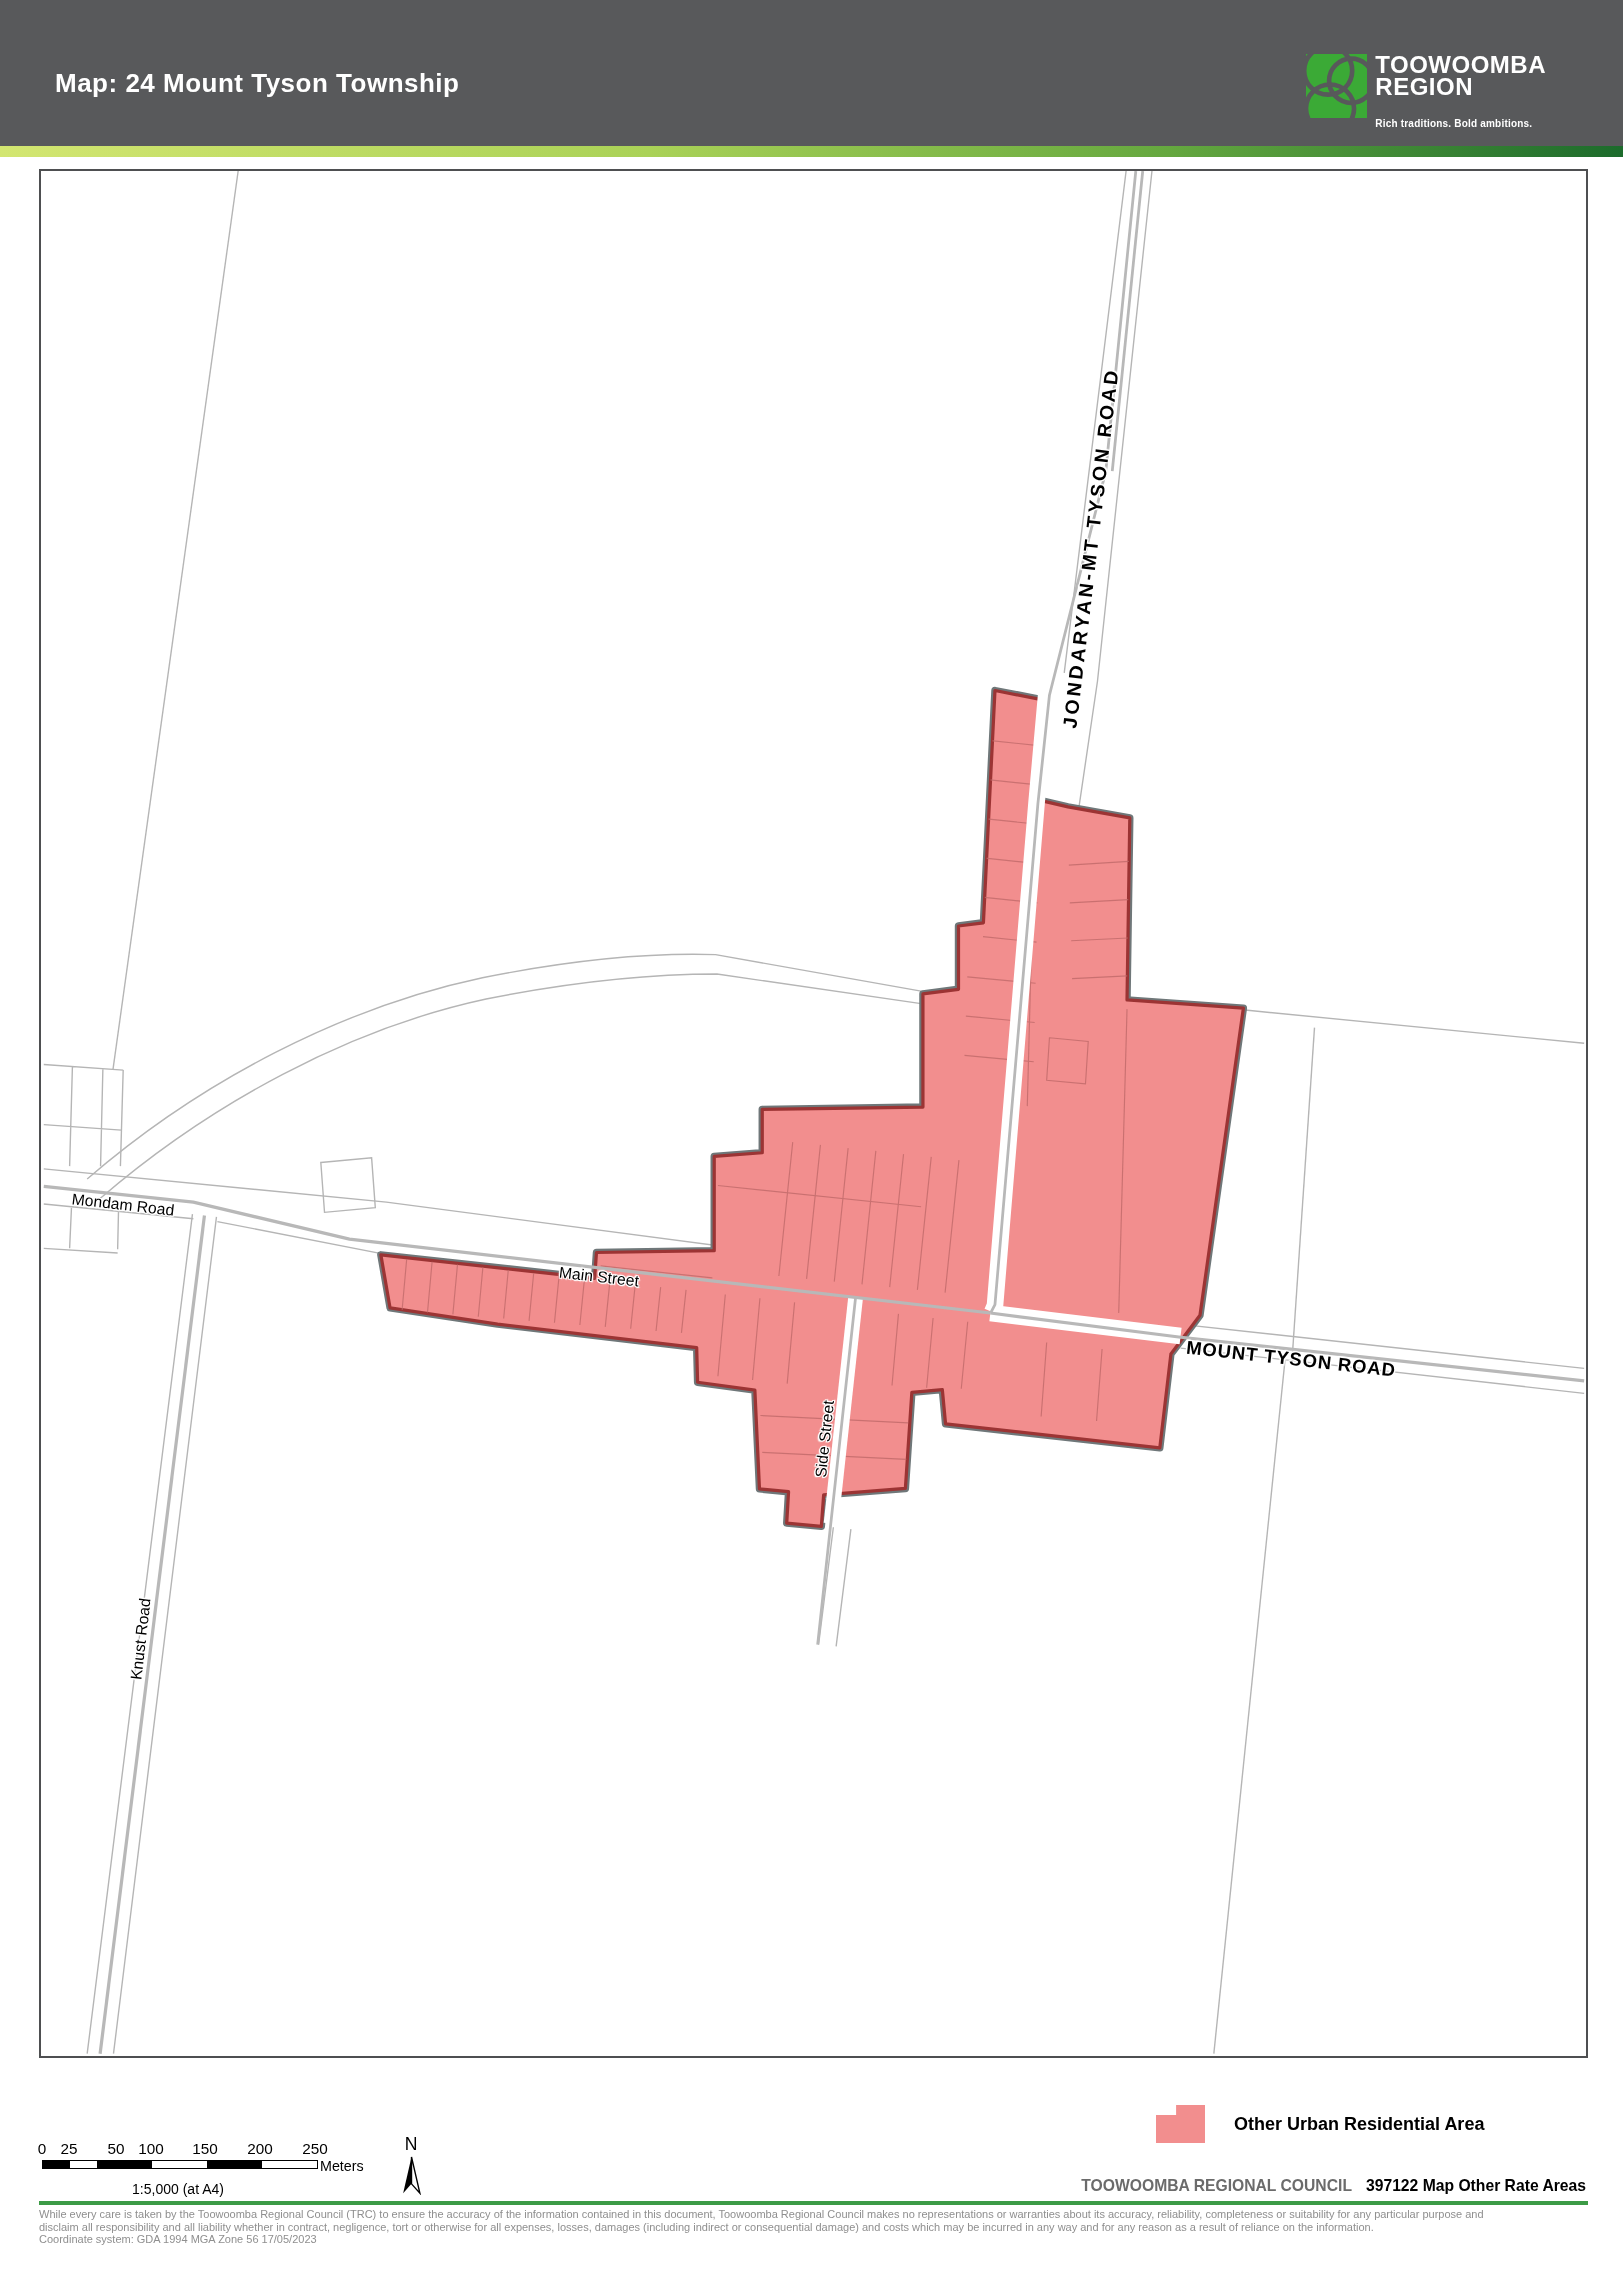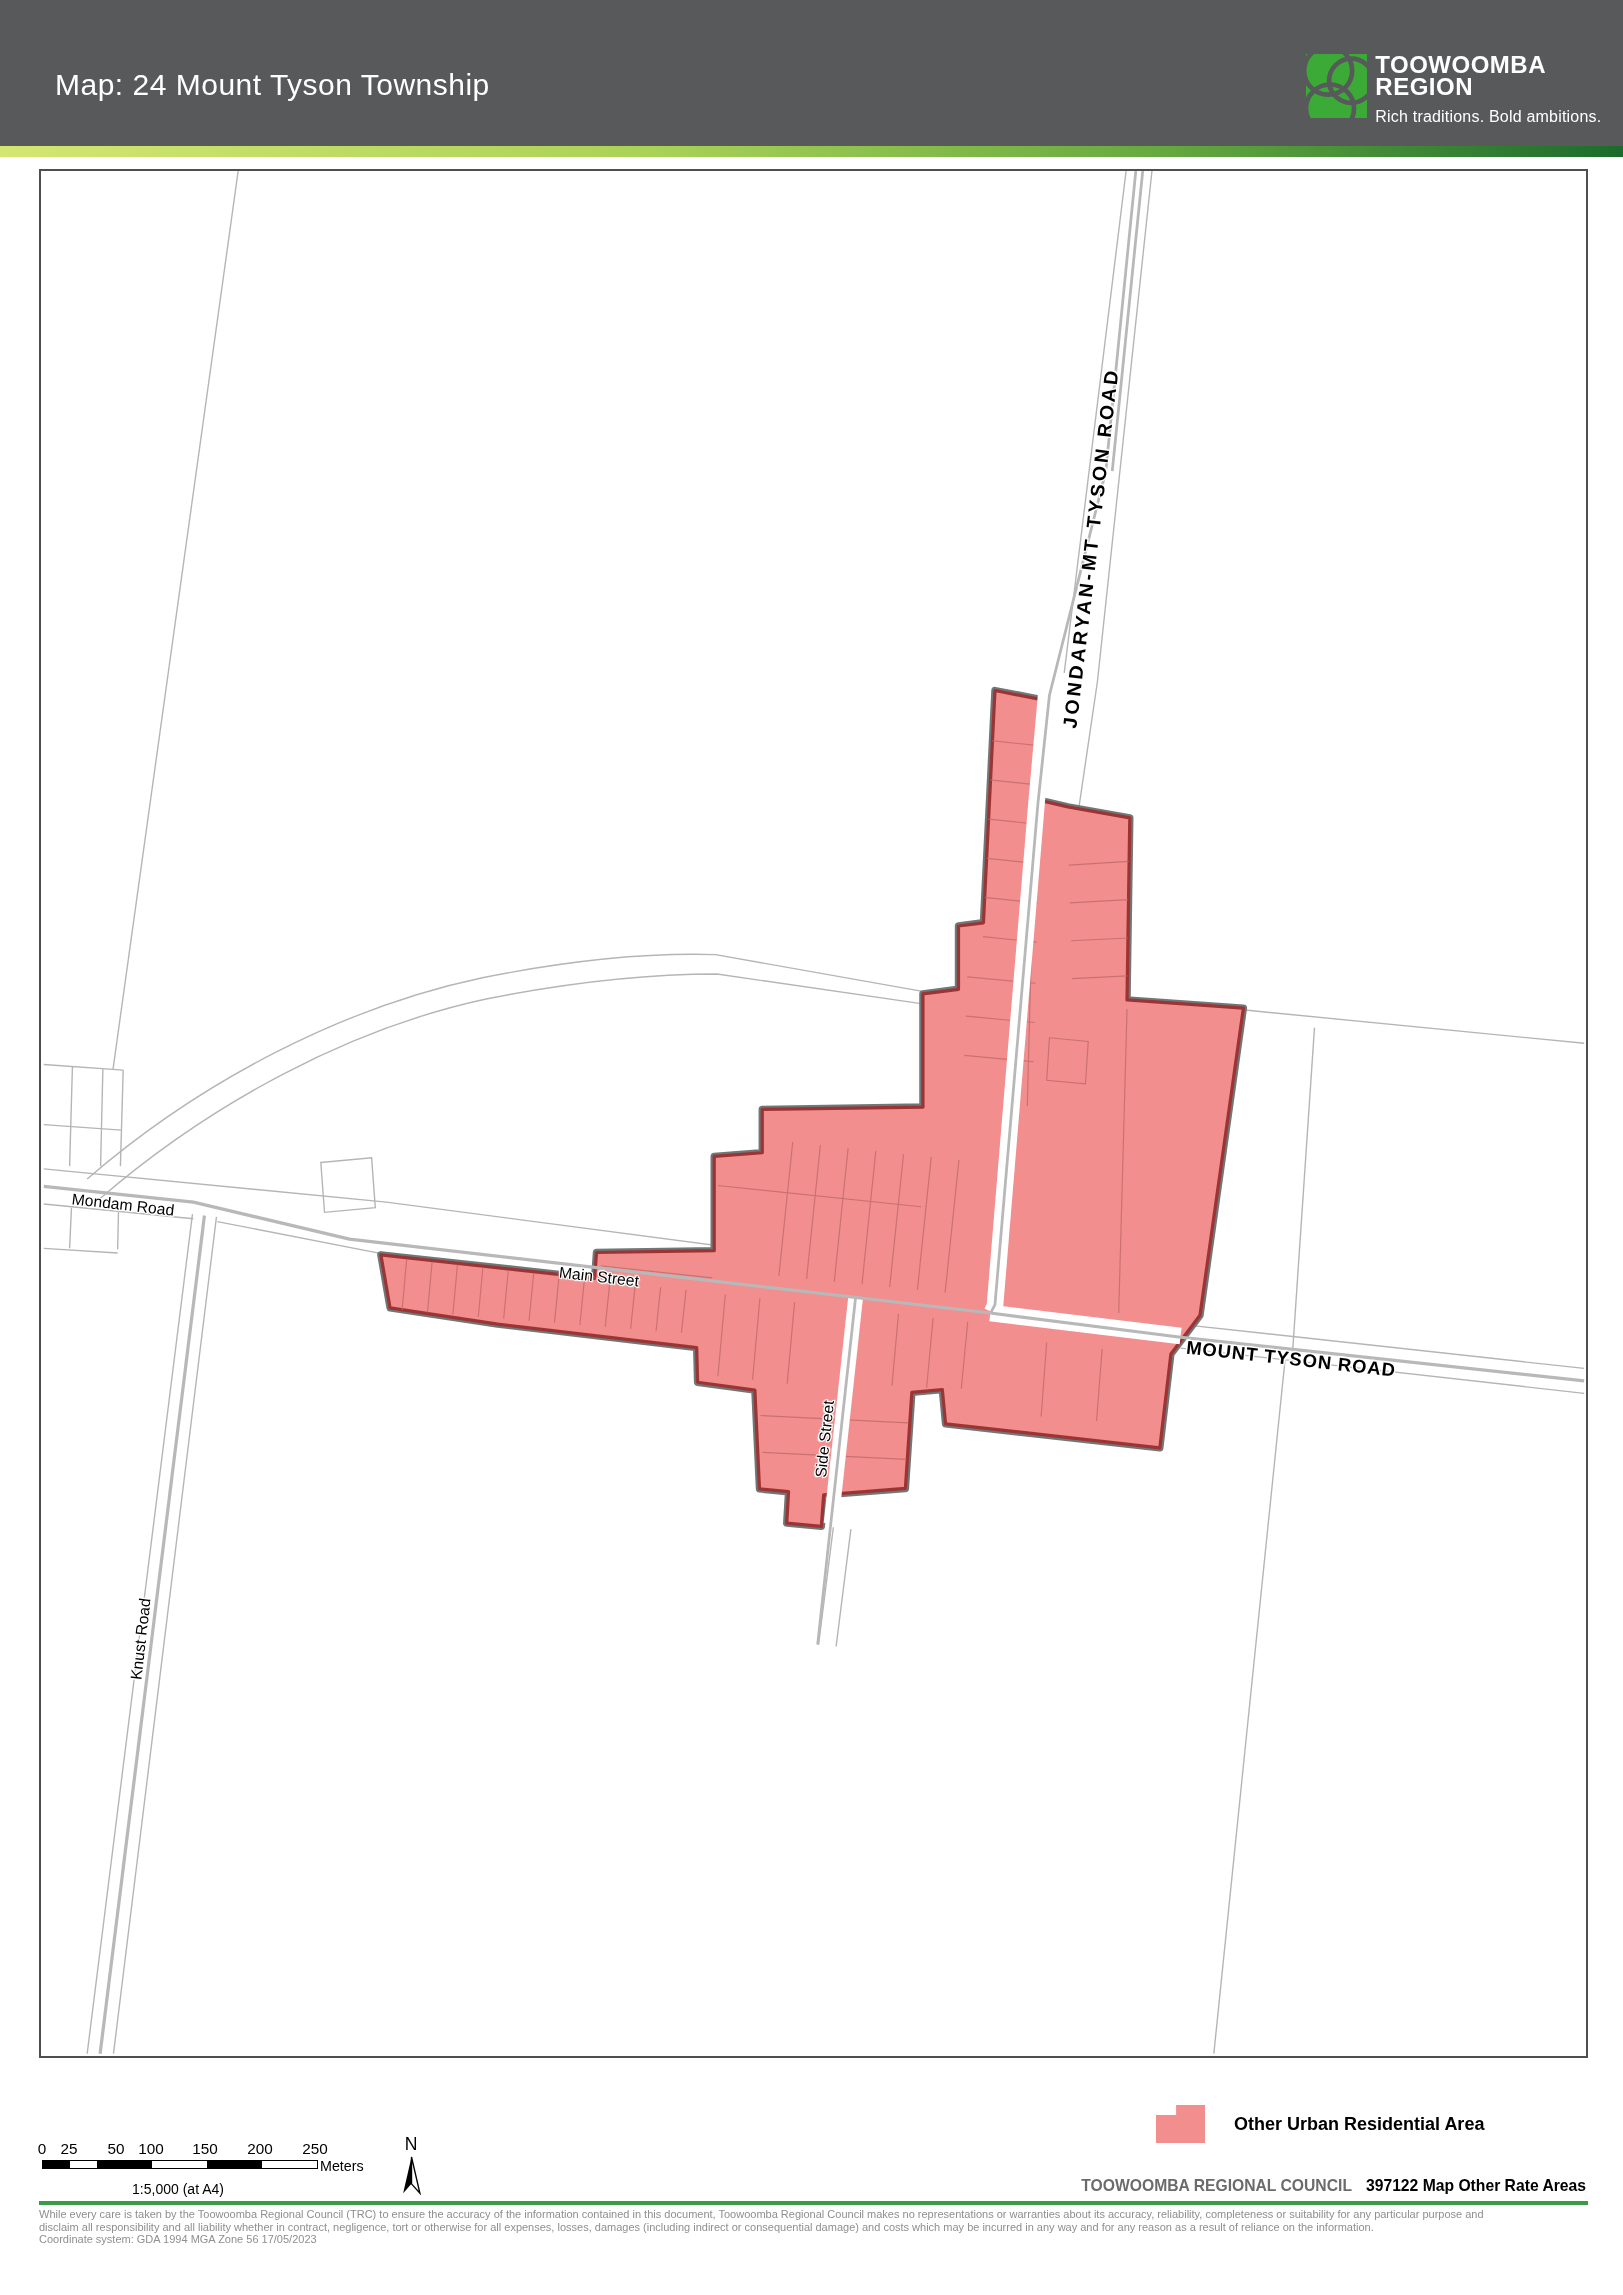--- a/index.html
+++ b/index.html
@@ -1,26 +1,26 @@
 <!DOCTYPE html>
 <html style="font-size:7.4px"><head>
 <meta charset="utf-8">
 <style>
   * { margin:0; padding:0; box-sizing:border-box; }
   body { font-family:"Liberation Sans", sans-serif; background:#ffffff; }
   .page { position:relative; width:1623px; height:2295px; background:#ffffff; overflow:hidden; }
 
   
   .header { position:absolute; left:0; top:0; width:1623px; height:146px; background:#58595B; }
-  .header-title { position:absolute; left:55px; top:68px; font-size:30px; font-weight:normal; color:#ffffff; letter-spacing:0.5px; white-space:nowrap; }
+  .header-title { position:absolute; left:55px; top:68px; font-size:26px; font-weight:bold; color:#ffffff; letter-spacing:0.5px; white-space:nowrap; }
   .logo { position:absolute; left:1306px; top:54px; display:flex; }
   .logo-icon { width:61px; height:64px; background:#3BAA36; overflow:hidden; position:relative; }
   .logo-text { margin-left:8.3px; color:#ffffff; }
   .logo-line { font-size:24px; font-weight:bold; line-height:0.92; letter-spacing:0.5px; }
-  .logo-tagline { font-size:16px; font-weight:normal; margin-top:10px; letter-spacing:0.2px; }
+  .logo-tagline { font-size:10px; font-weight:bold; margin-top:20px; letter-spacing:0.2px; }
   .green-bar { position:absolute; left:0; top:146px; width:1623px; height:10.6px;
     background:linear-gradient(to right,#d3e671,#aad257 40%,#65a83f 72%,#1c6b2c); }
 
   
   .map-area { position:absolute; left:39px; top:169px; width:1549px; height:1889px; border:2.8px solid #4E4F51; background:#ffffff; }
   .map-area svg { position:absolute; left:0; top:0; width:100%; height:100%; }
 
   .maplabel { position:absolute; white-space:nowrap; color:#000;
     text-shadow:0.9px 0 0 #fff,-0.9px 0 0 #fff,0 0.9px 0 #fff,0 -0.9px 0 #fff,0.9px 0.9px 0 #fff,-0.9px -0.9px 0 #fff,0.9px -0.9px 0 #fff,-0.9px 0.9px 0 #fff, 1.4px 1.4px 1.4px #fff, -1.4px -1.4px 1.4px #fff; }
   .lbl-small { font-size:15.7px; }

